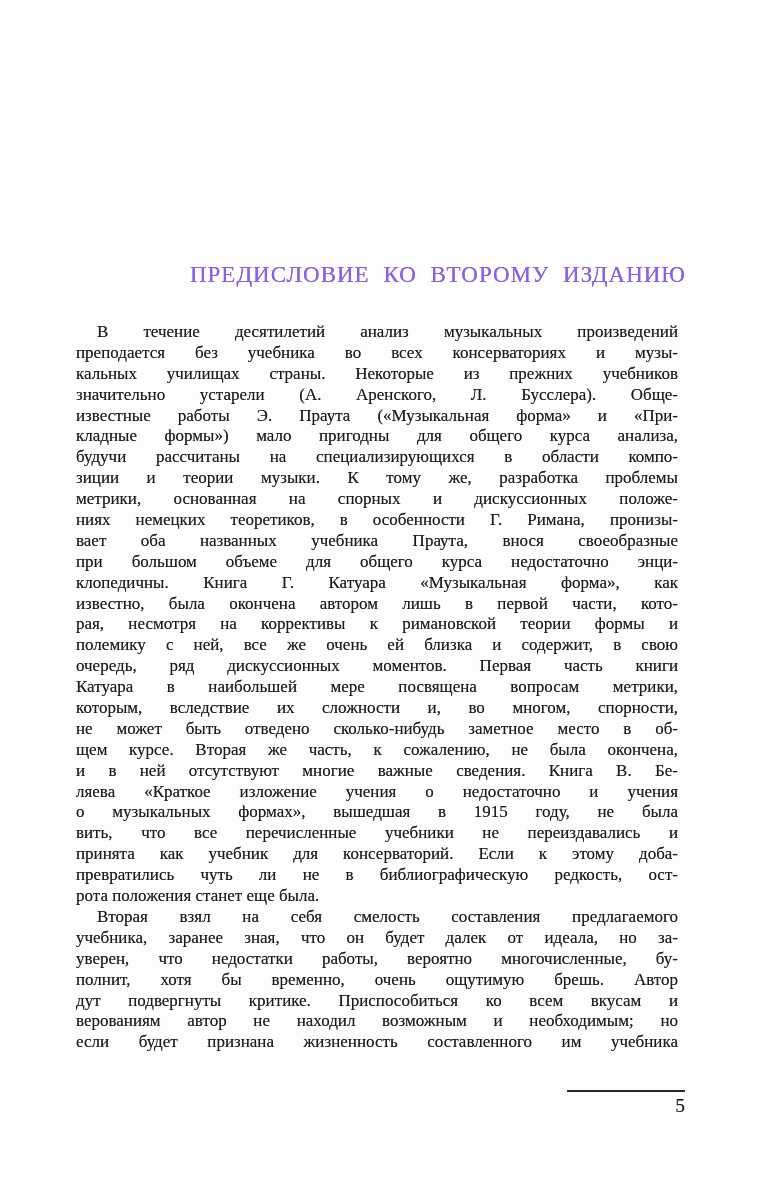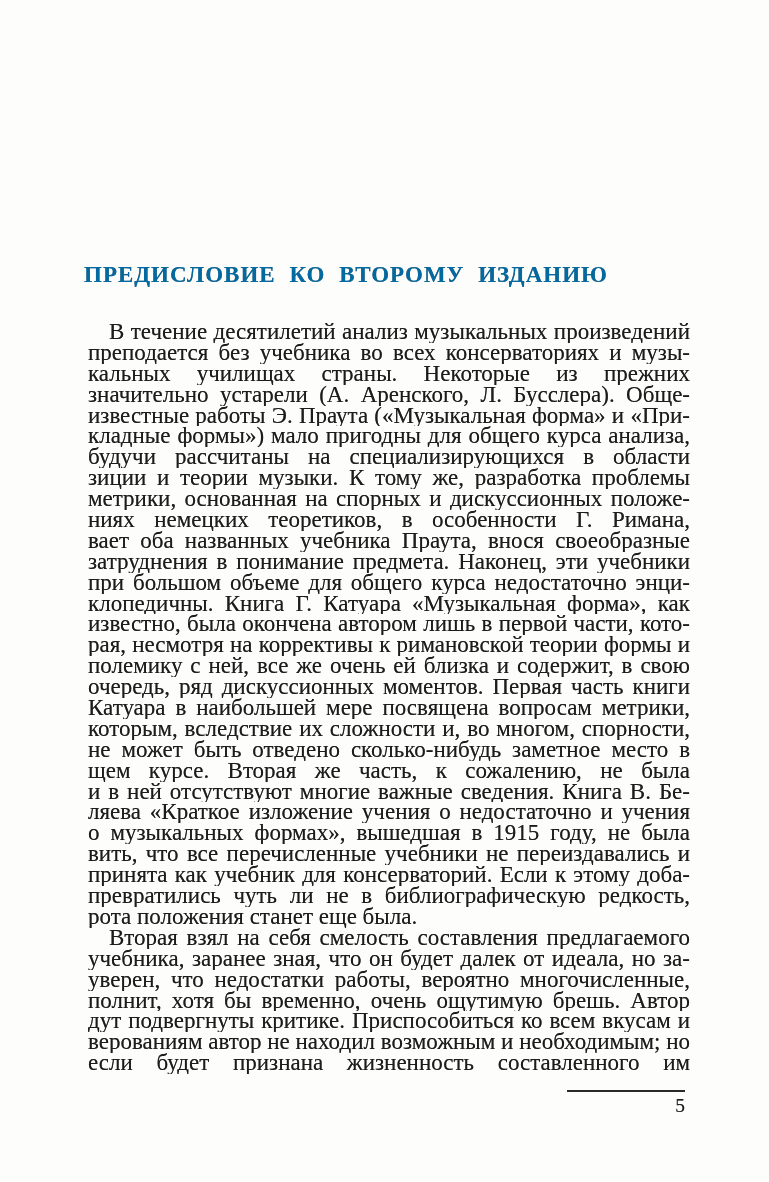--- a/index.html
+++ b/index.html
@@ -16,35 +16,35 @@
     overflow: hidden;
     font-family: "Liberation Serif", serif;
     color: #1c1c1c;
   }
   .title {
     position: absolute;
     top: 262px;
     left: 84px;
     width: 602px;
     margin: 0;
-    text-align: left;
+    text-align: right;
     font-size: 23px;
-    font-weight: bold;
+    font-weight: normal;
     letter-spacing: 1px;
     word-spacing: 7px;
-    color: #0369a1;
+    color: #8b5cf6;
     text-shadow: 0 0 0.4px rgba(0,0,0,0.5);
     white-space: nowrap;
   }
   .body-text {
     position: absolute;
     top: 322px;
-    left: 88px;
+    left: 76px;
     width: 602px;
-    font-size: 23px;
+    font-size: 17px;
     text-shadow: 0 0 0.4px rgba(0,0,0,0.55);
   }
   .line {
     line-height: 20.9px;
     height: 20.9px;
     text-align: justify;
     text-align-last: justify;
     overflow: hidden;
   }
   .line.indent {
@@ -84,21 +84,20 @@
       <div class="line">преподается без учебника во всех консерваториях и музы-</div>
       <div class="line">кальных училищах страны. Некоторые из прежних учебников</div>
       <div class="line">значительно устарели (А. Аренского, Л. Бусслера). Обще-</div>
       <div class="line">известные работы Э. Праута («Музыкальная форма» и «При-</div>
       <div class="line">кладные формы») мало пригодны для общего курса анализа,</div>
       <div class="line">будучи рассчитаны на специализирующихся в области компо-</div>
       <div class="line">зиции и теории музыки. К тому же, разработка проблемы</div>
       <div class="line">метрики, основанная на спорных и дискуссионных положе-</div>
       <div class="line">ниях немецких теоретиков, в особенности Г. Римана, пронизы-</div>
       <div class="line">вает оба названных учебника Праута, внося своеобразные</div>
-      <div class="line">затруднения в понимание предмета. Наконец, эти учебники</div>
       <div class="line">при большом объеме для общего курса недостаточно энци-</div>
       <div class="line">клопедичны. Книга Г. Катуара «Музыкальная форма», как</div>
       <div class="line">известно, была окончена автором лишь в первой части, кото-</div>
       <div class="line">рая, несмотря на коррективы к римановской теории формы и</div>
       <div class="line">полемику с ней, все же очень ей близка и содержит, в свою</div>
       <div class="line">очередь, ряд дискуссионных моментов. Первая часть книги</div>
       <div class="line">Катуара в наибольшей мере посвящена вопросам метрики,</div>
       <div class="line">которым, вследствие их сложности и, во многом, спорности,</div>
       <div class="line">не может быть отведено сколько-нибудь заметное место в об-</div>
       <div class="line">щем курсе. Вторая же часть, к сожалению, не была окончена,</div>

